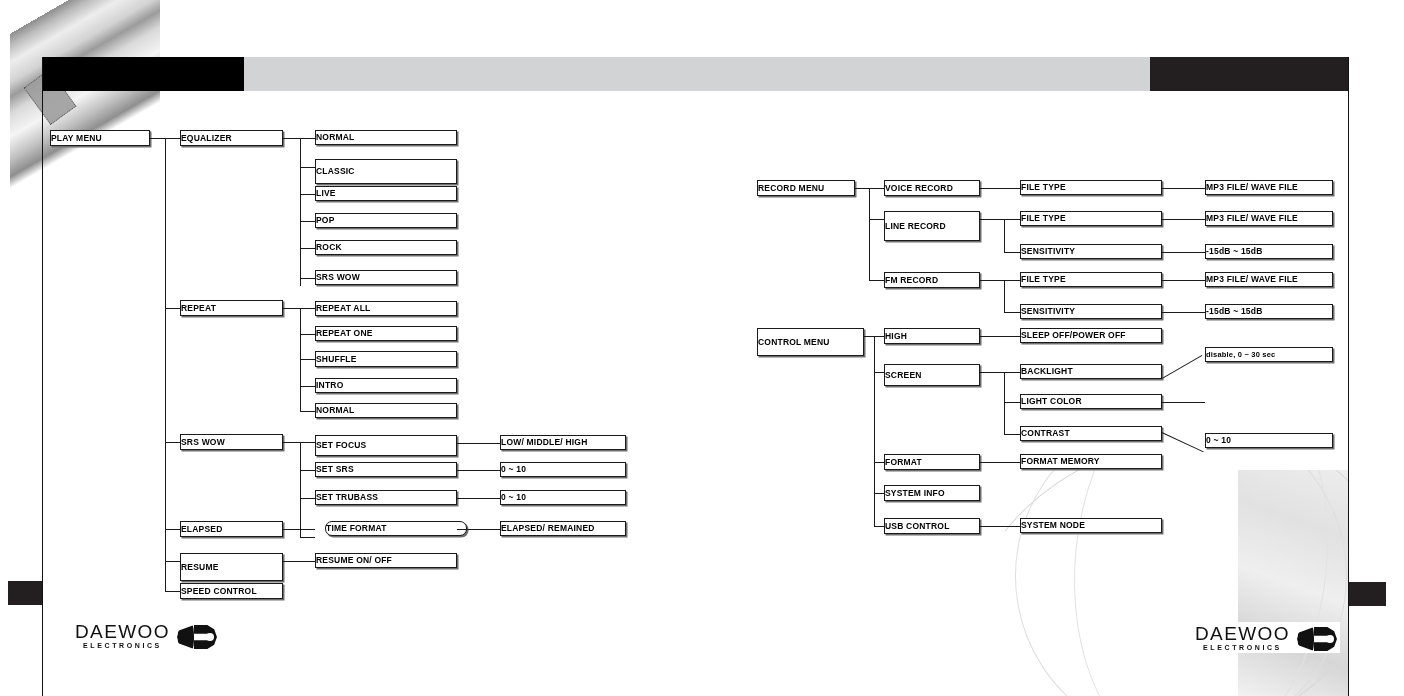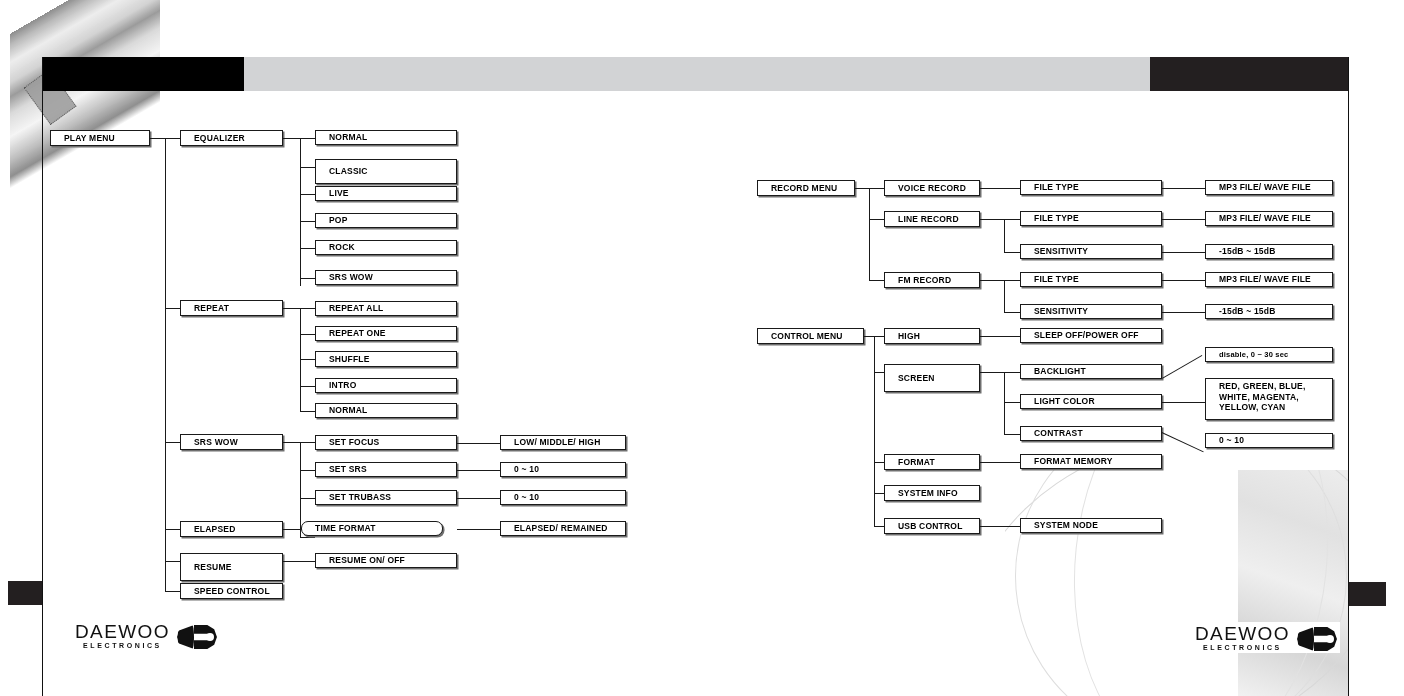--- a/index.html
+++ b/index.html
@@ -41,21 +41,21 @@
   .wm-globe3{position:absolute;left:70px;top:-110px;width:250px;height:400px;border-radius:50%;
       border:1px solid #e2e2e2;transform:rotate(6deg);}
   .wm-fig{position:absolute;right:-10px;top:-40px;width:120px;height:280px;
       background:linear-gradient(200deg,#f2f2f2 0%,#dcdcdc 35%,#ececec 55%,#cfcfcf 75%,#f6f6f6 100%);
       opacity:.85;}
 
   
   .node{position:absolute;box-sizing:border-box;background:#fff;
         border:1px solid #1a1a1a;box-shadow:1.5px 1.5px 0 0 #6f6f6f;
         font-size:8.5px;font-weight:bold;letter-spacing:.2px;color:#000;
-        display:flex;align-items:center;padding-left:13px;line-height:1.05;
+        display:flex;align-items:center;padding-left:0;line-height:1.05;
         white-space:pre-line;}
   .node.multi{align-items:flex-start;padding-top:2px;line-height:1.25;}
 
   
   .ln{position:absolute;background:#1a1a1a;}
   .ln.h{height:1px;}
   .ln.v{width:1px;}
   .diag{position:absolute;height:1px;background:#1a1a1a;transform-origin:0 0;}
 
   
@@ -137,35 +137,35 @@
   <div class="node" style="left:315px;top:378px;width:142px;height:15px;">INTRO</div>
   <div class="node" style="left:315px;top:403px;width:142px;height:15px;">NORMAL</div>
 
   <div class="node" style="left:180px;top:434px;width:103px;height:16px;">SRS WOW</div>
   <div class="ln h" style="left:283px;top:442px;width:32px;"></div>
   <div class="ln v" style="left:300px;top:442px;height:96px;"></div>
   <div class="ln h" style="left:300px;top:470px;width:15px;"></div>
   <div class="ln h" style="left:300px;top:498px;width:15px;"></div>
   <div class="ln h" style="left:300px;top:537px;width:15px;"></div>
 
-  <div class="node" style="left:315px;top:435px;width:142px;height:15px;">SET FOCUS</div>
+  <div class="node" style="left:315px;top:435px;width:142px;height:21px;">SET FOCUS</div>
   <div class="node" style="left:315px;top:462px;width:142px;height:15px;">SET SRS</div>
   <div class="node" style="left:315px;top:490px;width:142px;height:15px;">SET TRUBASS</div>
 
   <div class="ln h" style="left:457px;top:443px;width:43px;"></div>
   <div class="ln h" style="left:457px;top:470px;width:43px;"></div>
   <div class="ln h" style="left:457px;top:498px;width:43px;"></div>
 
   <div class="node" style="left:500px;top:435px;width:126px;height:15px;">LOW/ MIDDLE/ HIGH</div>
   <div class="node" style="left:500px;top:462px;width:126px;height:15px;">0 ~ 10</div>
   <div class="node" style="left:500px;top:490px;width:126px;height:15px;">0 ~ 10</div>
 
   <div class="node" style="left:180px;top:521px;width:103px;height:16px;">ELAPSED</div>
   <div class="ln h" style="left:283px;top:529px;width:32px;"></div>
-  <div class="node" style="left:301px;top:521px;width:142px;height:15px;border-radius:7px;">TIME FORMAT</div>
+  <div class="node" style="left:325px;top:521px;width:142px;height:15px;border-radius:7px;">TIME FORMAT</div>
   <div class="ln h" style="left:457px;top:529px;width:43px;"></div>
   <div class="node" style="left:500px;top:521px;width:126px;height:15px;">ELAPSED/ REMAINED</div>
 
   <div class="node" style="left:180px;top:553px;width:103px;height:28px;">RESUME</div>
   <div class="ln h" style="left:283px;top:561px;width:32px;"></div>
   <div class="node" style="left:315px;top:553px;width:142px;height:15px;">RESUME ON/ OFF</div>
 
   <div class="node" style="left:180px;top:583px;width:103px;height:16px;">SPEED CONTROL</div>
 
   <div class="node" style="left:757px;top:180px;width:98px;height:16px;">RECORD MENU</div>
@@ -173,21 +173,21 @@
   <div class="ln v" style="left:869px;top:188px;height:92px;"></div>
   <div class="ln h" style="left:869px;top:219px;width:15px;"></div>
   <div class="ln h" style="left:869px;top:280px;width:15px;"></div>
 
   <div class="node" style="left:884px;top:180px;width:96px;height:16px;">VOICE RECORD</div>
   <div class="ln h" style="left:980px;top:188px;width:40px;"></div>
   <div class="node" style="left:1020px;top:180px;width:142px;height:15px;">FILE TYPE</div>
   <div class="ln h" style="left:1162px;top:188px;width:43px;"></div>
   <div class="node" style="left:1205px;top:180px;width:128px;height:15px;">MP3 FILE/ WAVE FILE</div>
 
-  <div class="node" style="left:884px;top:211px;width:96px;height:16px;">LINE RECORD</div>
+  <div class="node" style="left:884px;top:211px;width:96px;height:30px;">LINE RECORD</div>
   <div class="ln h" style="left:980px;top:219px;width:40px;"></div>
   <div class="ln v" style="left:1004px;top:219px;height:33px;"></div>
   <div class="ln h" style="left:1004px;top:252px;width:16px;"></div>
   <div class="node" style="left:1020px;top:211px;width:142px;height:15px;">FILE TYPE</div>
   <div class="node" style="left:1020px;top:244px;width:142px;height:15px;">SENSITIVITY</div>
   <div class="ln h" style="left:1162px;top:219px;width:43px;"></div>
   <div class="ln h" style="left:1162px;top:252px;width:43px;"></div>
   <div class="node" style="left:1205px;top:211px;width:128px;height:15px;">MP3 FILE/ WAVE FILE</div>
   <div class="node" style="left:1205px;top:244px;width:128px;height:15px;">-15dB ~ 15dB</div>
 
@@ -195,52 +195,49 @@
   <div class="ln h" style="left:980px;top:280px;width:40px;"></div>
   <div class="ln v" style="left:1004px;top:280px;height:32px;"></div>
   <div class="ln h" style="left:1004px;top:312px;width:16px;"></div>
   <div class="node" style="left:1020px;top:272px;width:142px;height:15px;">FILE TYPE</div>
   <div class="node" style="left:1020px;top:304px;width:142px;height:15px;">SENSITIVITY</div>
   <div class="ln h" style="left:1162px;top:280px;width:43px;"></div>
   <div class="ln h" style="left:1162px;top:312px;width:43px;"></div>
   <div class="node" style="left:1205px;top:272px;width:128px;height:15px;">MP3 FILE/ WAVE FILE</div>
   <div class="node" style="left:1205px;top:304px;width:128px;height:15px;">-15dB ~ 15dB</div>
 
-  <div class="node" style="left:757px;top:328px;width:107px;height:16px;">CONTROL MENU</div>
+  <div class="node" style="left:757px;top:328px;width:107px;height:28px;">CONTROL MENU</div>
   <div class="ln h" style="left:864px;top:336px;width:20px;"></div>
   <div class="ln v" style="left:874px;top:336px;height:190px;"></div>
   <div class="ln h" style="left:874px;top:372px;width:10px;"></div>
   <div class="ln h" style="left:874px;top:462px;width:10px;"></div>
   <div class="ln h" style="left:874px;top:493px;width:10px;"></div>
   <div class="ln h" style="left:874px;top:526px;width:10px;"></div>
 
   <div class="node" style="left:884px;top:328px;width:96px;height:16px;">HIGH</div>
   <div class="ln h" style="left:980px;top:336px;width:40px;"></div>
   <div class="node" style="left:1020px;top:328px;width:142px;height:15px;">SLEEP OFF/POWER OFF</div>
 
-  <div class="node" style="left:884px;top:364px;width:96px;height:28px;">SCREEN</div>
+  <div class="node" style="left:884px;top:364px;width:96px;height:22px;">SCREEN</div>
   <div class="ln h" style="left:980px;top:372px;width:40px;"></div>
   <div class="ln v" style="left:1004px;top:372px;height:62px;"></div>
   <div class="ln h" style="left:1004px;top:402px;width:16px;"></div>
   <div class="ln h" style="left:1004px;top:434px;width:16px;"></div>
 
   <div class="node" style="left:1020px;top:364px;width:142px;height:15px;">BACKLIGHT</div>
   <div class="node" style="left:1020px;top:394px;width:142px;height:15px;">LIGHT COLOR</div>
   <div class="node" style="left:1020px;top:426px;width:142px;height:15px;">CONTRAST</div>
 
   <div class="diag" style="left:1162px;top:378px;width:46px;transform:rotate(-30deg);"></div>
 
   <div class="ln h" style="left:1162px;top:402px;width:43px;"></div>
 
   <div class="diag" style="left:1162px;top:432px;width:46px;transform:rotate(25deg);"></div>
 
   <div class="node" style="left:1205px;top:347px;width:128px;height:15px;font-size:7.5px;">disable, 0 ~ 30 sec</div>
-  <div class="node multi" style="left:1205px;top:378px;width:128px;height:42px;">RED, GREEN, BLUE,
-WHITE, MAGENTA,
-YELLOW, CYAN</div>
   <div class="node" style="left:1205px;top:433px;width:128px;height:15px;">0 ~ 10</div>
 
   <div class="node" style="left:884px;top:454px;width:96px;height:16px;">FORMAT</div>
   <div class="ln h" style="left:980px;top:462px;width:40px;"></div>
   <div class="node" style="left:1020px;top:454px;width:142px;height:15px;">FORMAT MEMORY</div>
 
   <div class="node" style="left:884px;top:485px;width:96px;height:16px;">SYSTEM INFO</div>
 
   <div class="node" style="left:884px;top:518px;width:96px;height:16px;">USB CONTROL</div>
   <div class="ln h" style="left:980px;top:526px;width:40px;"></div>

